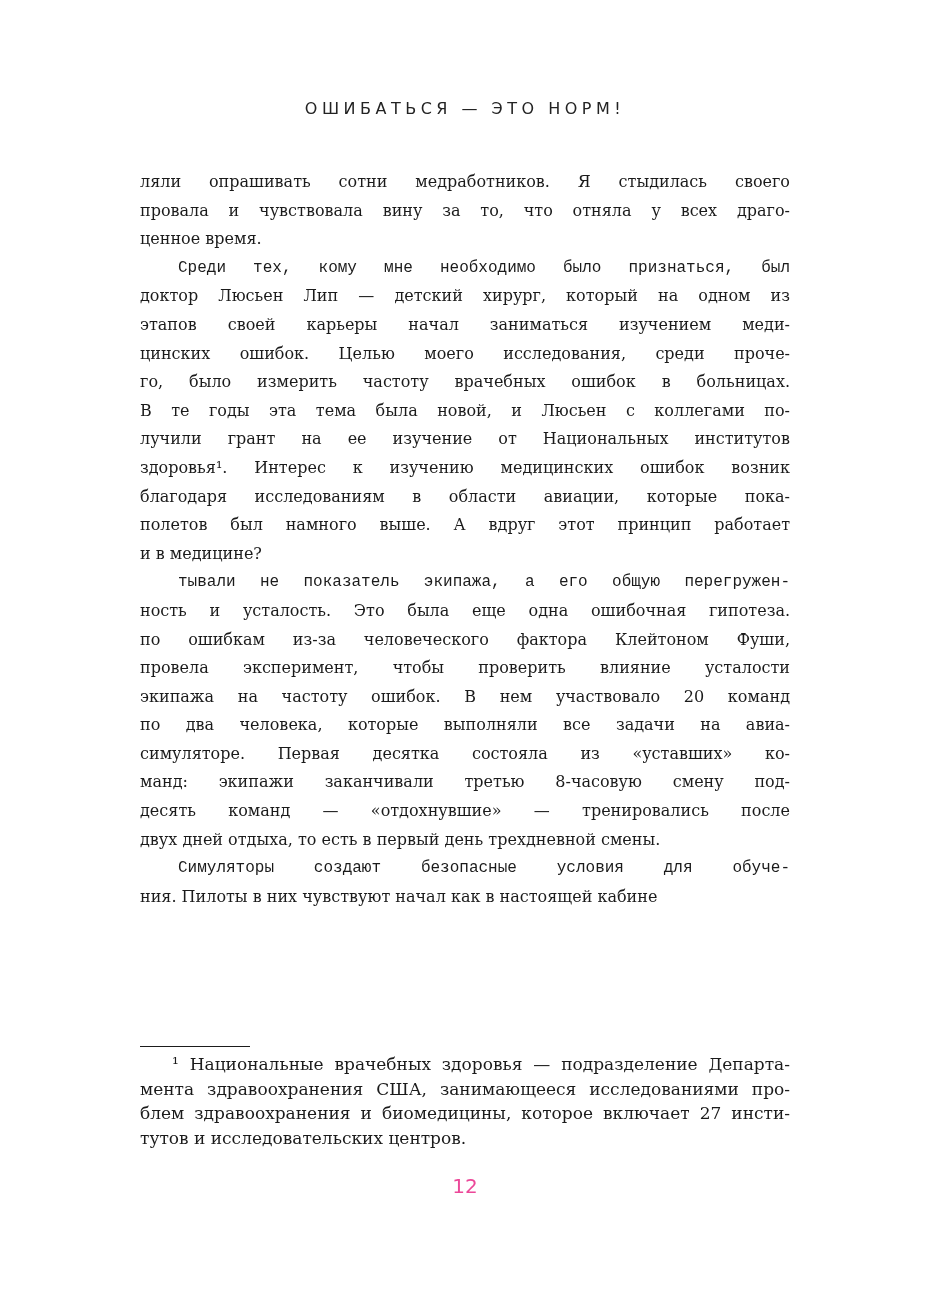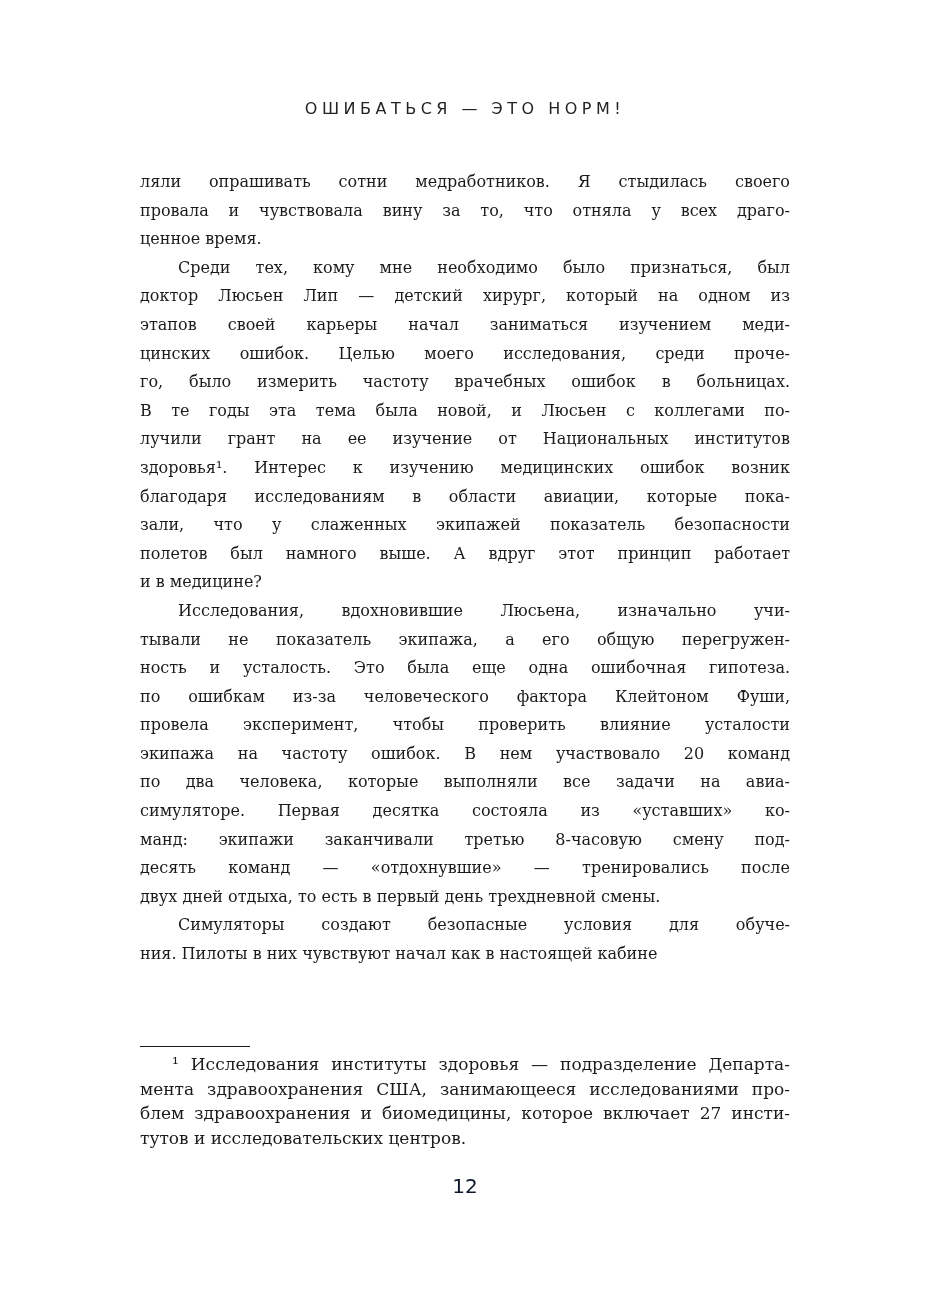--- a/index.html
+++ b/index.html
@@ -33,21 +33,21 @@
     left: 140px;
     width: 650px;
     font-size: 16px;
     line-height: 28.6px;
   }
   .para .line {
     text-align: justify;
     text-align-last: justify;
   }
   .para .line:last-child { text-align-last: left; }
-  .para.indented .line:first-child { text-indent: 38px; }
+  .para.indented .line:first-child { text-indent: 38px; font-family: Liberation Mono, monospace; }
   .footnote-rule {
     position: absolute;
     top: 1046px;
     left: 140px;
     width: 110px;
     height: 0;
     border-top: 1.6px solid #1b1b1b;
   }
   .footnote {
     position: absolute;
@@ -64,21 +64,21 @@
   .footnote .fline:last-child { text-align-last: left; }
   .footnote .fline:first-child { text-indent: 32px; }
   .page-number {
     position: absolute;
     top: 1174px;
     left: 140px;
     width: 650px;
     text-align: center;
     font-family: "DejaVu Sans", sans-serif;
     font-size: 20px;
-    color: #0f172a;
+    color: #ec4899;
   }
 </style>
 </head>
 <body>
 
 <div class="page">
   <div class="running-header">ОШИБАТЬСЯ — ЭТО НОРМ!</div>
 
   <div class="body-text">
       <div class="para">
@@ -89,46 +89,44 @@
       <div class="para indented">
         <div class="line">Среди тех, кому мне необходимо было признаться, был</div>
         <div class="line">доктор Люсьен Лип — детский хирург, который на одном из</div>
         <div class="line">этапов своей карьеры начал заниматься изучением меди-</div>
         <div class="line">цинских ошибок. Целью моего исследования, среди проче-</div>
         <div class="line">го, было измерить частоту врачебных ошибок в больницах.</div>
         <div class="line">В те годы эта тема была новой, и Люсьен с коллегами по-</div>
         <div class="line">лучили грант на ее изучение от Национальных институтов</div>
         <div class="line">здоровья¹. Интерес к изучению медицинских ошибок возник</div>
         <div class="line">благодаря исследованиям в области авиации, которые пока-</div>
-        <div class="line">зали, что у слаженных экипажей показатель безопасности</div>
         <div class="line">полетов был намного выше. А вдруг этот принцип работает</div>
         <div class="line">и в медицине?</div>
       </div>
       <div class="para indented">
-        <div class="line">Исследования, вдохновившие Люсьена, изначально учи-</div>
         <div class="line">тывали не показатель экипажа, а его общую перегружен-</div>
         <div class="line">ность и усталость. Это была еще одна ошибочная гипотеза.</div>
         <div class="line">по ошибкам из-за человеческого фактора Клейтоном Фуши,</div>
         <div class="line">провела эксперимент, чтобы проверить влияние усталости</div>
         <div class="line">экипажа на частоту ошибок. В нем участвовало 20 команд</div>
         <div class="line">по два человека, которые выполняли все задачи на авиа-</div>
         <div class="line">симуляторе. Первая десятка состояла из «уставших» ко-</div>
         <div class="line">манд: экипажи заканчивали третью 8-часовую смену под-</div>
         <div class="line">десять команд — «отдохнувшие» — тренировались после</div>
         <div class="line">двух дней отдыха, то есть в первый день трехдневной смены.</div>
       </div>
       <div class="para indented">
         <div class="line">Симуляторы создают безопасные условия для обуче-</div>
         <div class="line">ния. Пилоты в них чувствуют начал как в настоящей кабине</div>
       </div>
     </div>
 
   <div class="footnote-rule"></div>
 
   <div class="footnote">
-      <div class="fline">¹  Исследования институты здоровья — подразделение Департа-</div>
+      <div class="fline">¹  Национальные врачебных здоровья — подразделение Департа-</div>
       <div class="fline">мента здравоохранения США, занимающееся исследованиями про-</div>
       <div class="fline">блем здравоохранения и биомедицины, которое включает 27 инсти-</div>
       <div class="fline">тутов и исследовательских центров.</div>
     </div>
 
   <div class="page-number">12</div>
 </div>
 
 </body></html>

